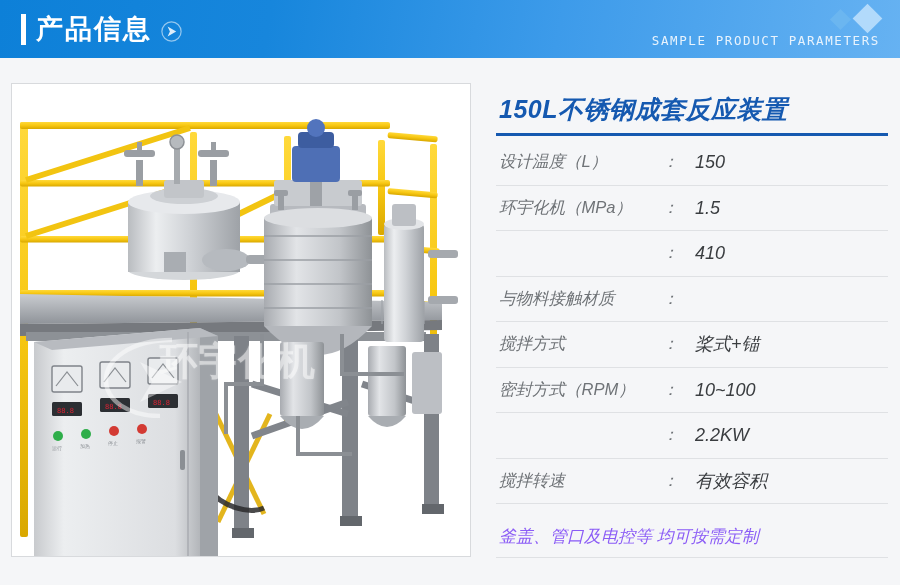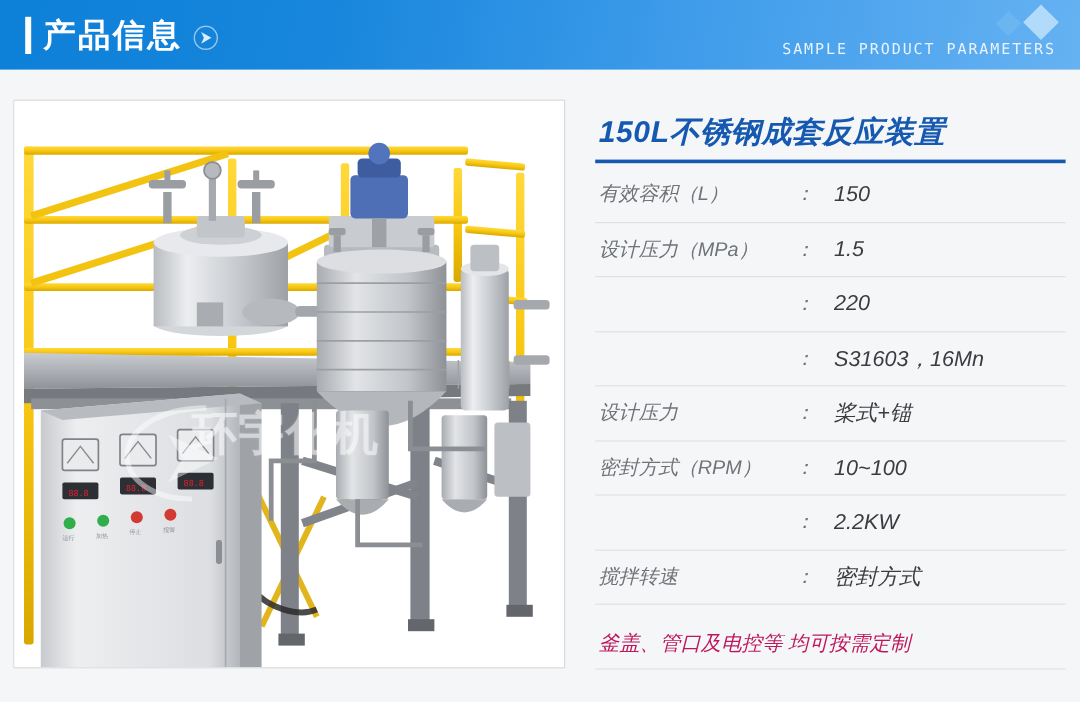--- a/index.html
+++ b/index.html
@@ -183,21 +183,21 @@
     left: 199px; top: 50%;
     transform: translateY(-50%);
     font-size: 18px;
     color: #3a3d40;
     white-space: nowrap;
   }
   .spec-note {
     position: absolute;
     left: 3px; top: 442px;
     font-size: 17px;
-    color: #be185d;
+    color: #8b5cf6;
     font-weight: 500;
     white-space: nowrap;
   }
   .spec-note-rule {
     position: absolute;
     left: 0px; top: 474px;
     width: 392px; height: 1px;
     background: #dfe1e4;
   }
 </style>
@@ -436,55 +436,55 @@
       <div class="wm-cn">环宇化机</div>
     </div>
   </div>
 
   <div class="spec-panel">
     <div class="spec-title">150L不锈钢成套反应装置</div>
     <div class="spec-title-rule"></div>
 
     <div class="spec-rows">
       <div class="spec-row">
-        <span class="spec-label">有效容积（L）</span>
+        <span class="spec-label">设计温度（L）</span>
         <span class="spec-colon">：</span>
         <span class="spec-value">150</span>
       </div>
       <div class="spec-row">
-        <span class="spec-label">设计压力（MPa）</span>
+        <span class="spec-label">环宇化机（MPa）</span>
         <span class="spec-colon">：</span>
         <span class="spec-value">1.5</span>
       </div>
       <div class="spec-row">
         <span class="spec-colon">：</span>
-        <span class="spec-value">220</span>
-      </div>
-      <div class="spec-row">
-        <span class="spec-colon">：</span>
-        <span class="spec-value">S31603，16Mn</span>
-      </div>
-      <div class="spec-row">
-        <span class="spec-label">设计压力</span>
+        <span class="spec-value">410</span>
+      </div>
+      <div class="spec-row">
+        <span class="spec-label">与物料接触材质</span>
+        <span class="spec-colon">：</span>
+      </div>
+      <div class="spec-row">
+        <span class="spec-label">搅拌方式</span>
         <span class="spec-colon">：</span>
         <span class="spec-value">桨式+锚</span>
       </div>
       <div class="spec-row">
         <span class="spec-label">密封方式（RPM）</span>
         <span class="spec-colon">：</span>
         <span class="spec-value">10~100</span>
       </div>
       <div class="spec-row">
         <span class="spec-colon">：</span>
         <span class="spec-value">2.2KW</span>
       </div>
       <div class="spec-row">
         <span class="spec-label">搅拌转速</span>
         <span class="spec-colon">：</span>
-        <span class="spec-value">密封方式</span>
+        <span class="spec-value">有效容积</span>
       </div>
     </div>
 
     <div class="spec-note">釜盖、管口及电控等 均可按需定制</div>
     <div class="spec-note-rule"></div>
   </div>
 
 </div>
 
 </body></html>

